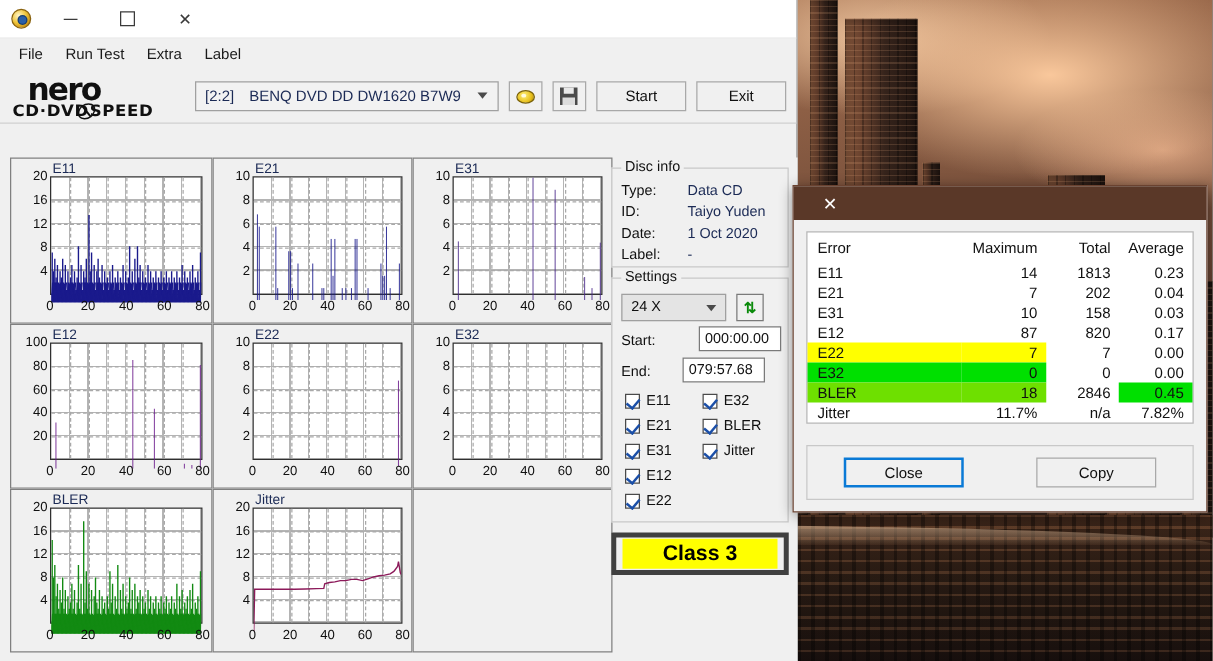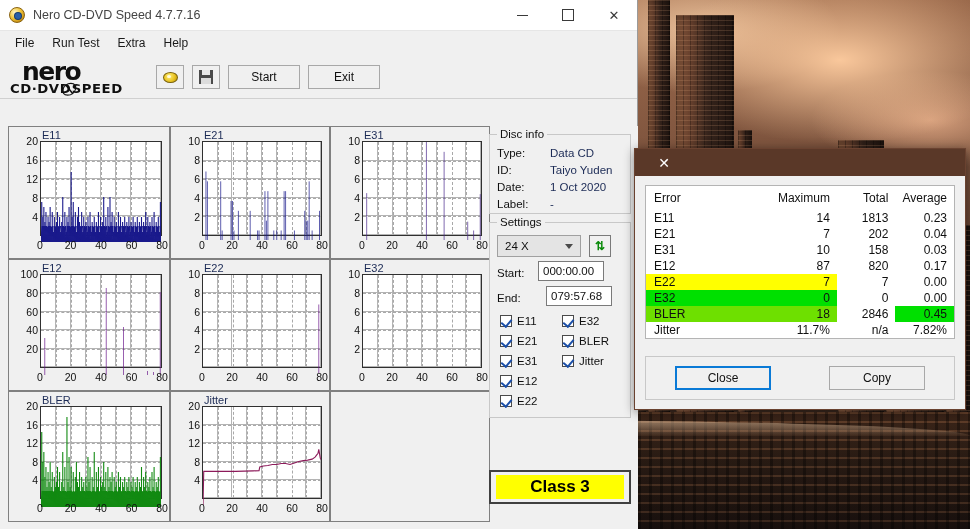--- a/index.html
+++ b/index.html
@@ -195,22 +195,22 @@
   }
   .chk { display:flex; align-items:center; gap:5px; font-size:11.5px; color:#101010; }
   .box {
     width:12px; height:12px; background:#fff; border:1px solid #4a4a4a; position:relative; flex:none;
   }
   .box::after{
     content:""; position:absolute; left:2px; top:1px; width:5px; height:8px;
     border:solid #1b4fa8; border-width:0 2px 2px 0; transform:rotate(40deg);
   }
   .class-badge {
-    position:absolute; border:2px solid #404040; background:#f0f0f0;
-    display:flex; align-items:center; justify-content:center;margin-top:44px;
+    position:absolute; border:4px solid #404040; background:#f0f0f0;
+    display:flex; align-items:center; justify-content:center;
   }
   .class-inner {
     background:#ffff00; width:calc(100% - 10px); height:24px;
     display:flex; align-items:center; justify-content:center;
     font-size:17px; font-weight:bold; color:#000;
   }
 
   
   #stats-dialog {
     position:absolute; left:634px; top:148px; width:332px; height:262px;
@@ -265,41 +265,44 @@
     <div class="tower" style="left:946px;width:24px;height:205px;"></div>
     <div class="tower" style="left:632px;width:14px;height:150px;"></div>
   </div>
   <div class="wall-city"></div>
 </div>
 
 <div id="nero-window">
 
   <div class="titlebar">
     <div class="app-icon"></div>
-    <div class="title">Nero CD-DVD Speed 4.7.7.16</div>
     <div class="wbtns">
       <div class="wbtn min"></div>
       <div class="wbtn max"></div>
       <div class="wbtn">✕</div>
     </div>
   </div>
 
   <div class="menubar">
     <div class="mi">File</div>
     <div class="mi">Run Test</div>
     <div class="mi">Extra</div>
-    <div class="mi">Help</div>
+    <div class="mi">Label</div>
   </div>
 
   <div class="toolbar">
     <div class="nero-logo">
       <div class="word">nero</div>
       <div class="sub">
         <span>CD·DVD</span><i>⃠</i><span>SPEED</span>
       </div>
+    </div>
+    <div class="drive-select">
+      <span class="lbl">[2:2] BENQ DVD DD DW1620 B7W9</span>
+      <span class="caret"></span>
     </div>
     <div class="tb-btn">
       <span class="icon-eject"></span>
     </div>
     <div class="tb-btn">
       <span class="icon-save"></span>
     </div>
     <div class="push">Start</div>
     <div class="push">Exit</div>
   </div>
@@ -1093,21 +1096,21 @@
     <div class="group" style="left:489px; top:96px; width:142px; height:196px;">
       <span class="legend">Settings</span>
       <div class="combo" style="position:absolute; left:7px; top:12px; width:84px;">
         <span class="lbl">24 X</span>
         <span class="caret"></span>
       </div>
       <div class="spinbtn" style="position:absolute; left:99px; top:12px;">
         <span class="g">⇅</span>
       </div>
       <div class="kv" style="left:7px; top:44px;"><span class="k">Start:</span></div>
-      <div class="txtbox" style="position:absolute; left:48px; top:38px; width:66px;">000:00.00</div>
+      <div class="txtbox" style="position:absolute; left:69px; top:38px; width:66px;">000:00.00</div>
       <div class="kv" style="left:7px; top:69px;"><span class="k">End:</span></div>
       <div class="txtbox" style="position:absolute; left:56px; top:63px; width:66px;">079:57.68</div>
 
       <div class="chk" style="position:absolute; left:10px; top:92px;">
           <span class="box"></span>
           <span>E11</span>
         </div>
       <div class="chk" style="position:absolute; left:10px; top:112px;">
           <span class="box"></span>
           <span>E21</span>

